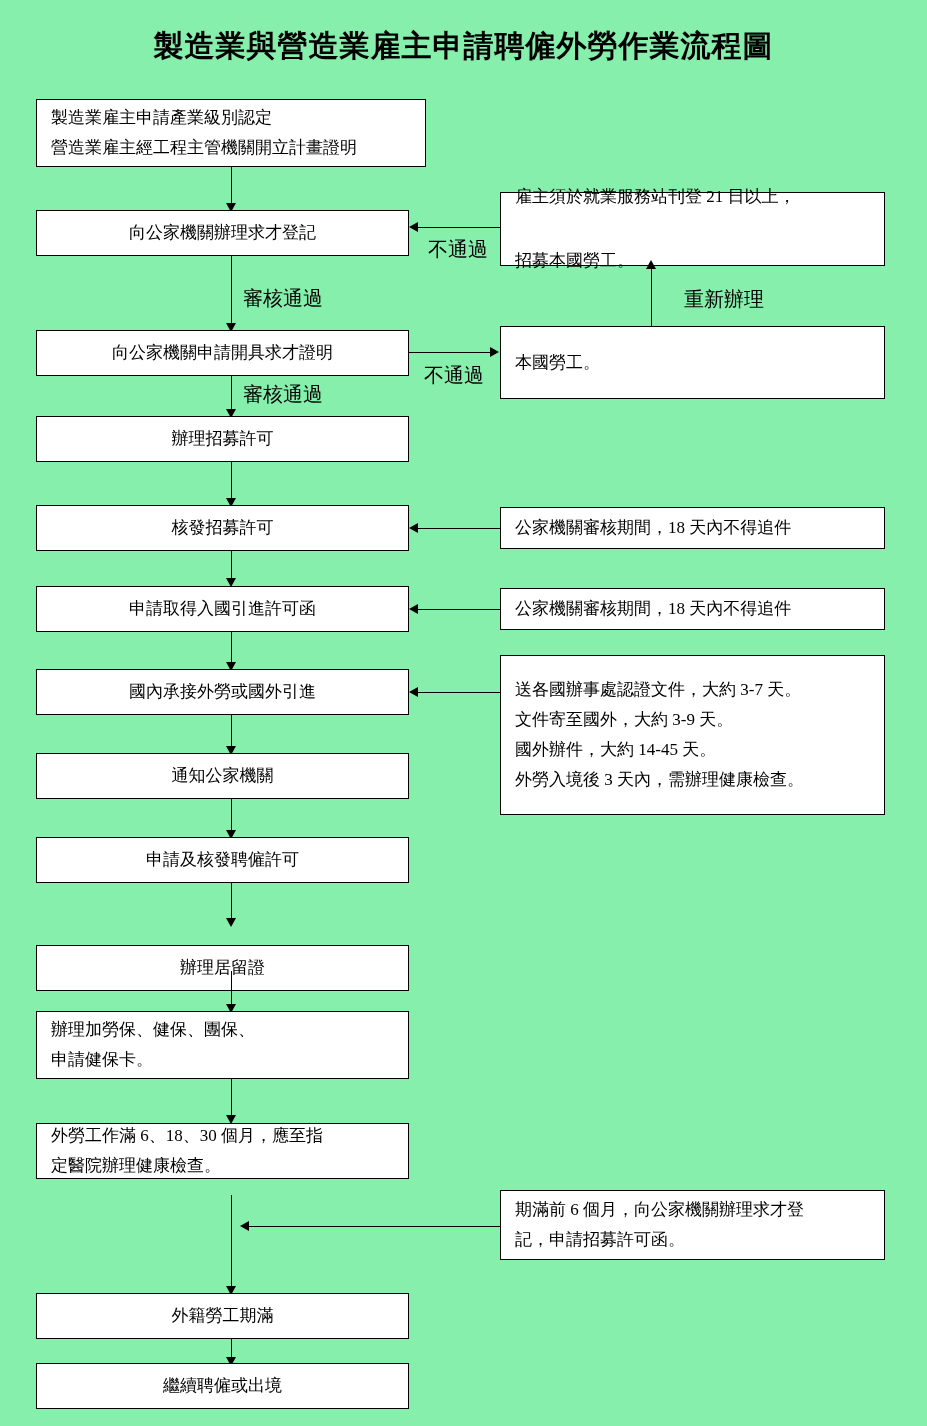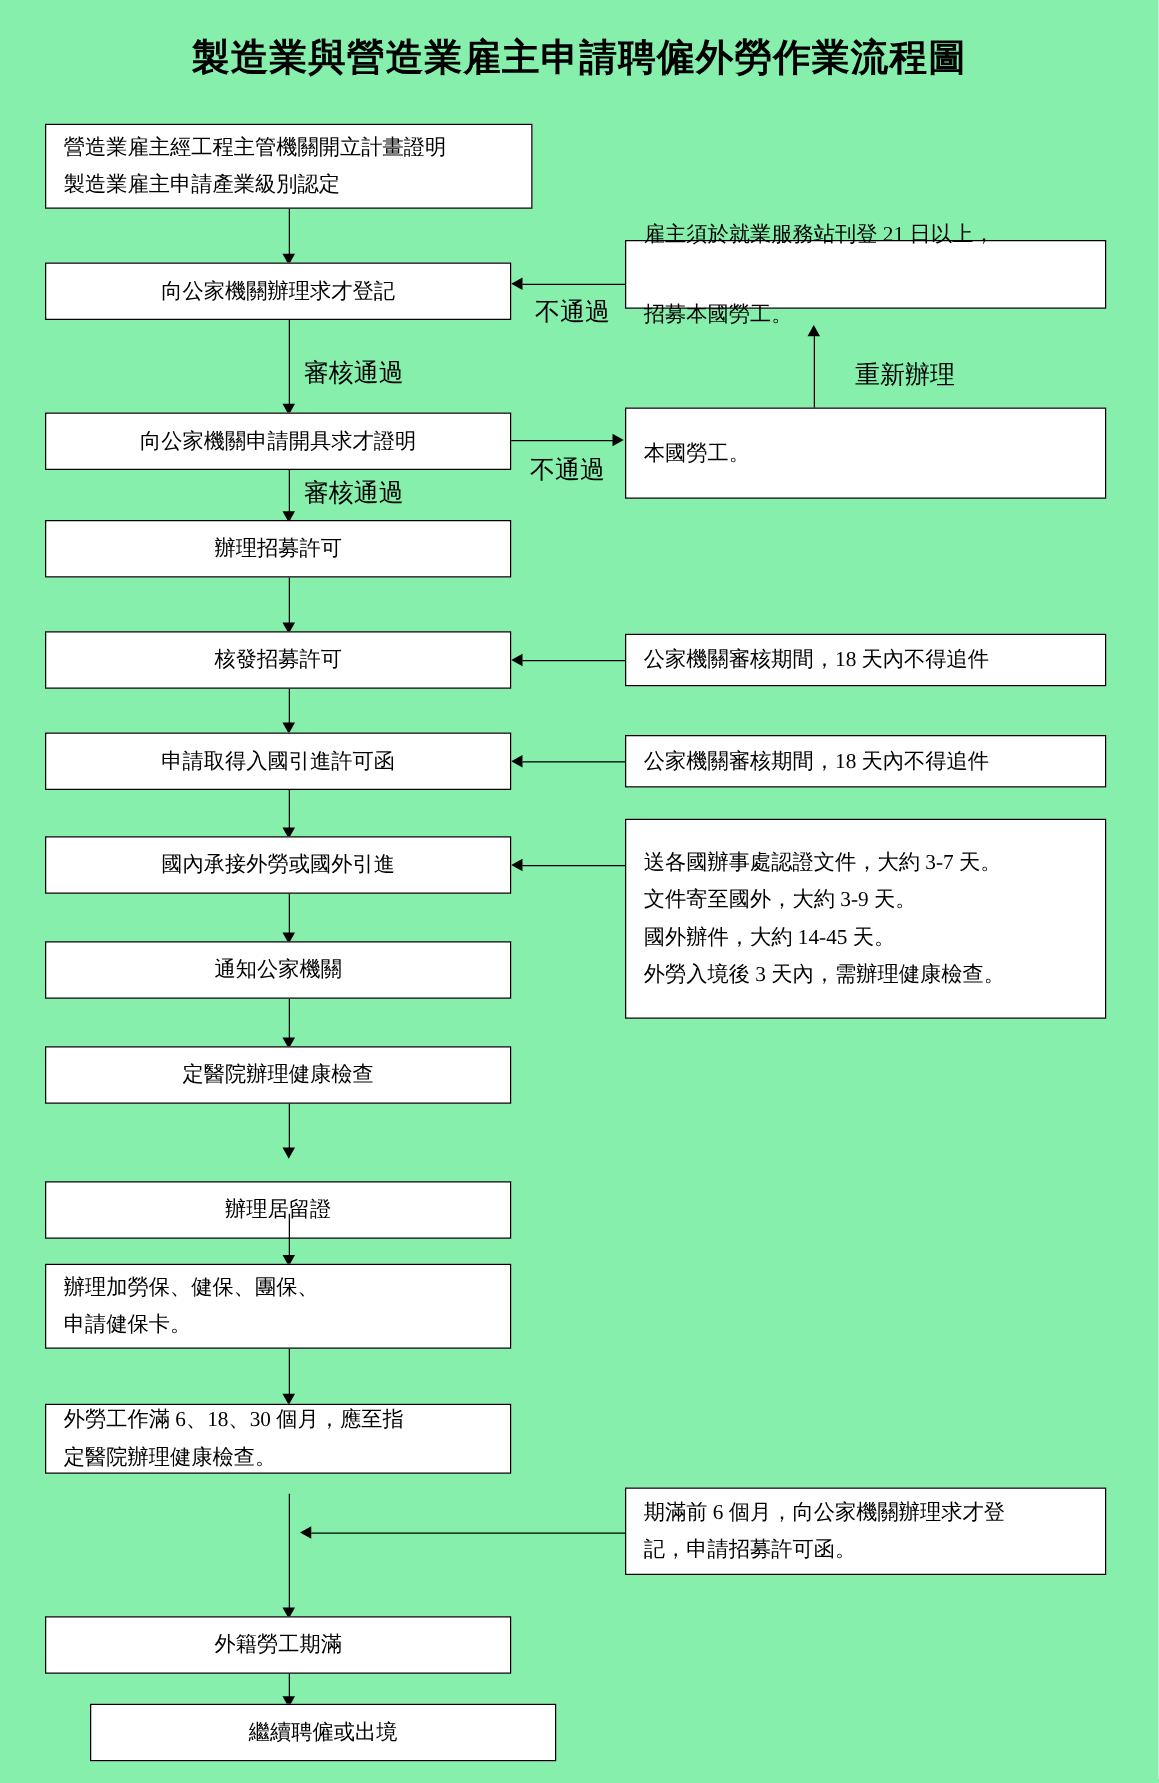--- a/index.html
+++ b/index.html
@@ -103,32 +103,32 @@
   }
 </style>
 </head>
 <body>
 
 <div id="page">
 
   <div class="title">製造業與營造業雇主申請聘僱外勞作業流程圖</div>
 
   <div class="box left" style="left:36px; top:99px; width:390px; height:68px;">
+    <span class="ln">製造業雇主申請產業級別認定</span>
     <span class="ln">營造業雇主經工程主管機關開立計畫證明</span>
-    <span class="ln">製造業雇主申請產業級別認定</span>
   </div>
 
   <div class="vline" style="left:231px; top:167px; height:40px;"></div>
   <div class="arrow-down" style="left:226px; top:203px;"></div>
 
   <div class="box center" style="left:36px; top:210px; width:373px; height:46px;">
     <span class="ln">向公家機關辦理求才登記</span>
   </div>
 
-  <div class="box left" style="left:500px; top:192px; width:385px; height:55px;gap:34px;">
+  <div class="box left" style="left:500px; top:192px; width:385px; height:74px;gap:34px;">
     <span class="ln">雇主須於就業服務站刊登 21 日以上，</span>
     <span class="ln">招募本國勞工。</span>
   </div>
 
   <div class="hline" style="left:418px; top:227px; width:82px;"></div>
   <div class="arrow-left" style="left:409px; top:222px;"></div>
   <div class="lbl" style="left:428px; top:236px;">不通過</div>
 
   <div class="vline" style="left:231px; top:256px; height:72px;"></div>
   <div class="arrow-down" style="left:226px; top:323px;"></div>
@@ -204,21 +204,21 @@
   <div class="arrow-down" style="left:226px; top:746px;"></div>
 
   <div class="box center" style="left:36px; top:753px; width:373px; height:46px;">
     <span class="ln">通知公家機關</span>
   </div>
 
   <div class="vline" style="left:231px; top:799px; height:38px;"></div>
   <div class="arrow-down" style="left:226px; top:830px;"></div>
 
   <div class="box center" style="left:36px; top:837px; width:373px; height:46px;">
-    <span class="ln">定醫院辦理健康檢查</span>
+    <span class="ln">申請及核發聘僱許可</span>
   </div>
 
   <div class="vline" style="left:231px; top:883px; height:41px;"></div>
   <div class="arrow-down" style="left:226px; top:918px;"></div>
 
   <div class="box center" style="left:36px; top:925px; width:373px; height:46px;margin-top:20px;">
     <span class="ln">辦理居留證</span>
   </div>
 
   <div class="vline" style="left:231px; top:971px; height:39px;"></div>
@@ -247,17 +247,17 @@
   <div class="hline" style="left:249px; top:1226px; width:251px;"></div>
   <div class="arrow-left" style="left:240px; top:1221px;"></div>
 
   <div class="box center" style="left:36px; top:1293px; width:373px; height:46px;">
     <span class="ln">外籍勞工期滿</span>
   </div>
 
   <div class="vline" style="left:231px; top:1339px; height:24px;"></div>
   <div class="arrow-down" style="left:226px; top:1357px;"></div>
 
-  <div class="box center" style="left:36px; top:1363px; width:373px; height:46px;margin-left:36px;">
+  <div class="box center" style="left:36px; top:1363px; width:373px; height:46px;">
     <span class="ln">繼續聘僱或出境</span>
   </div>
 
 </div>
 
 </body></html>

